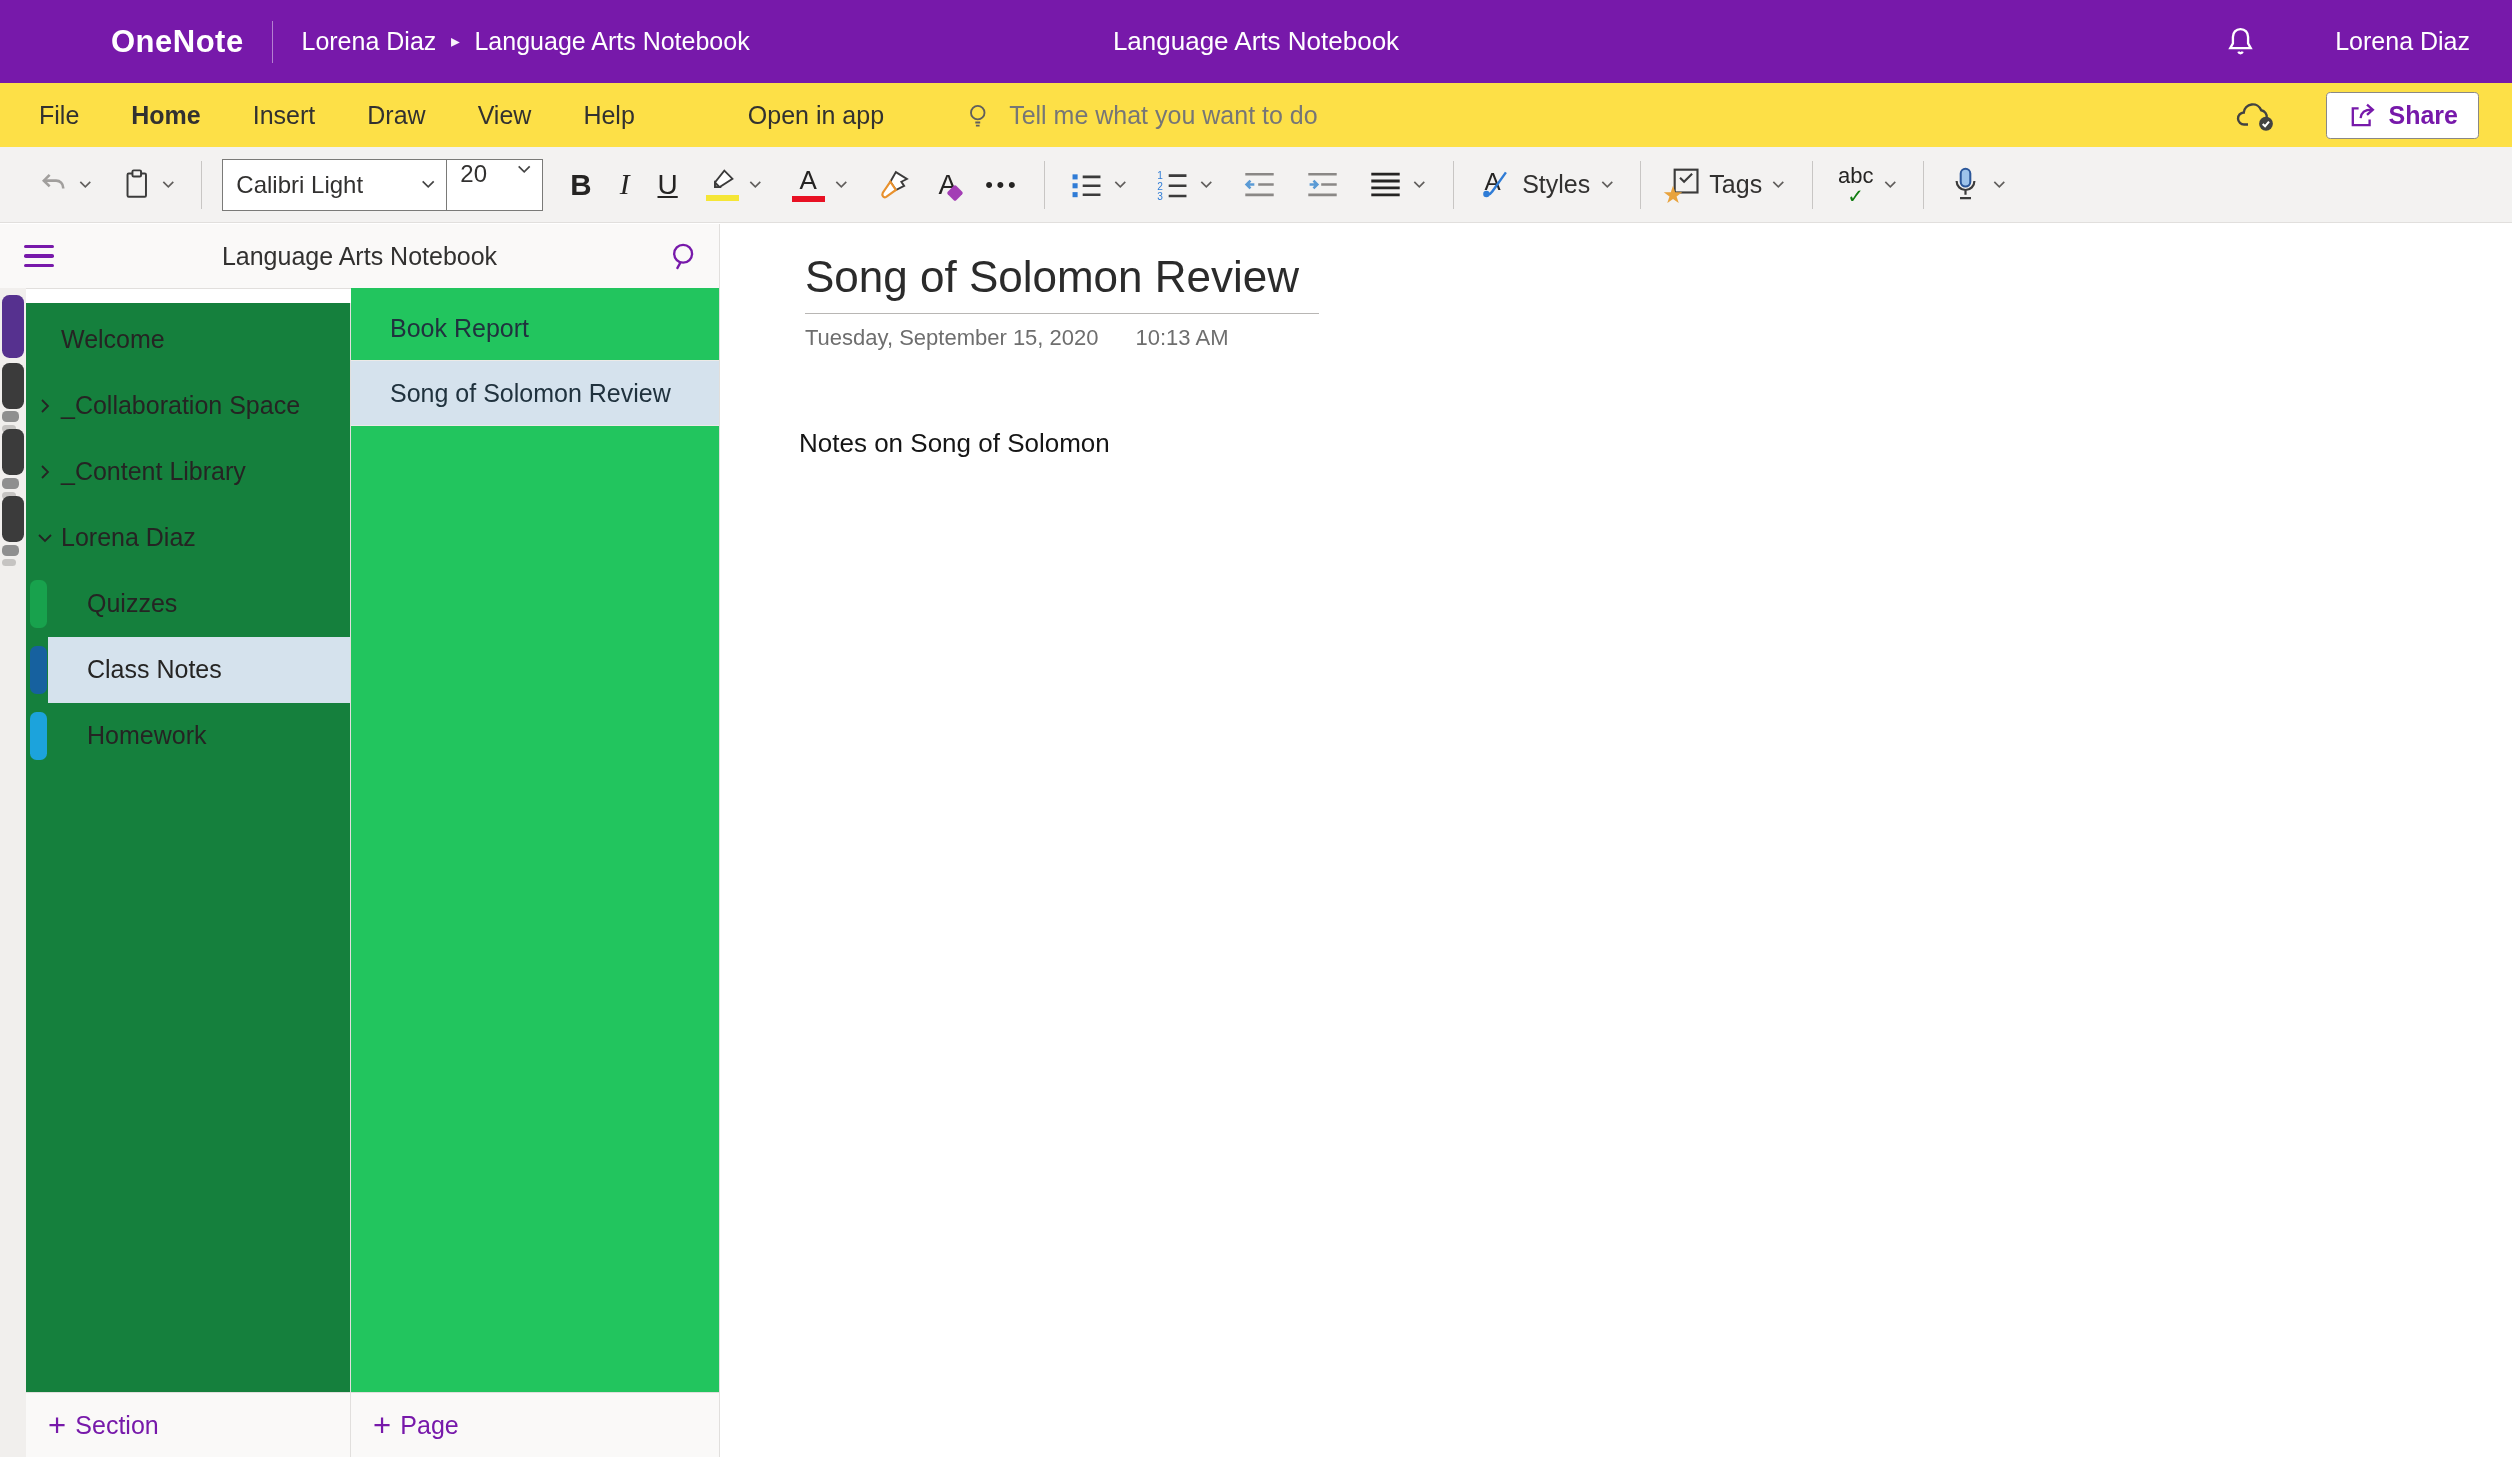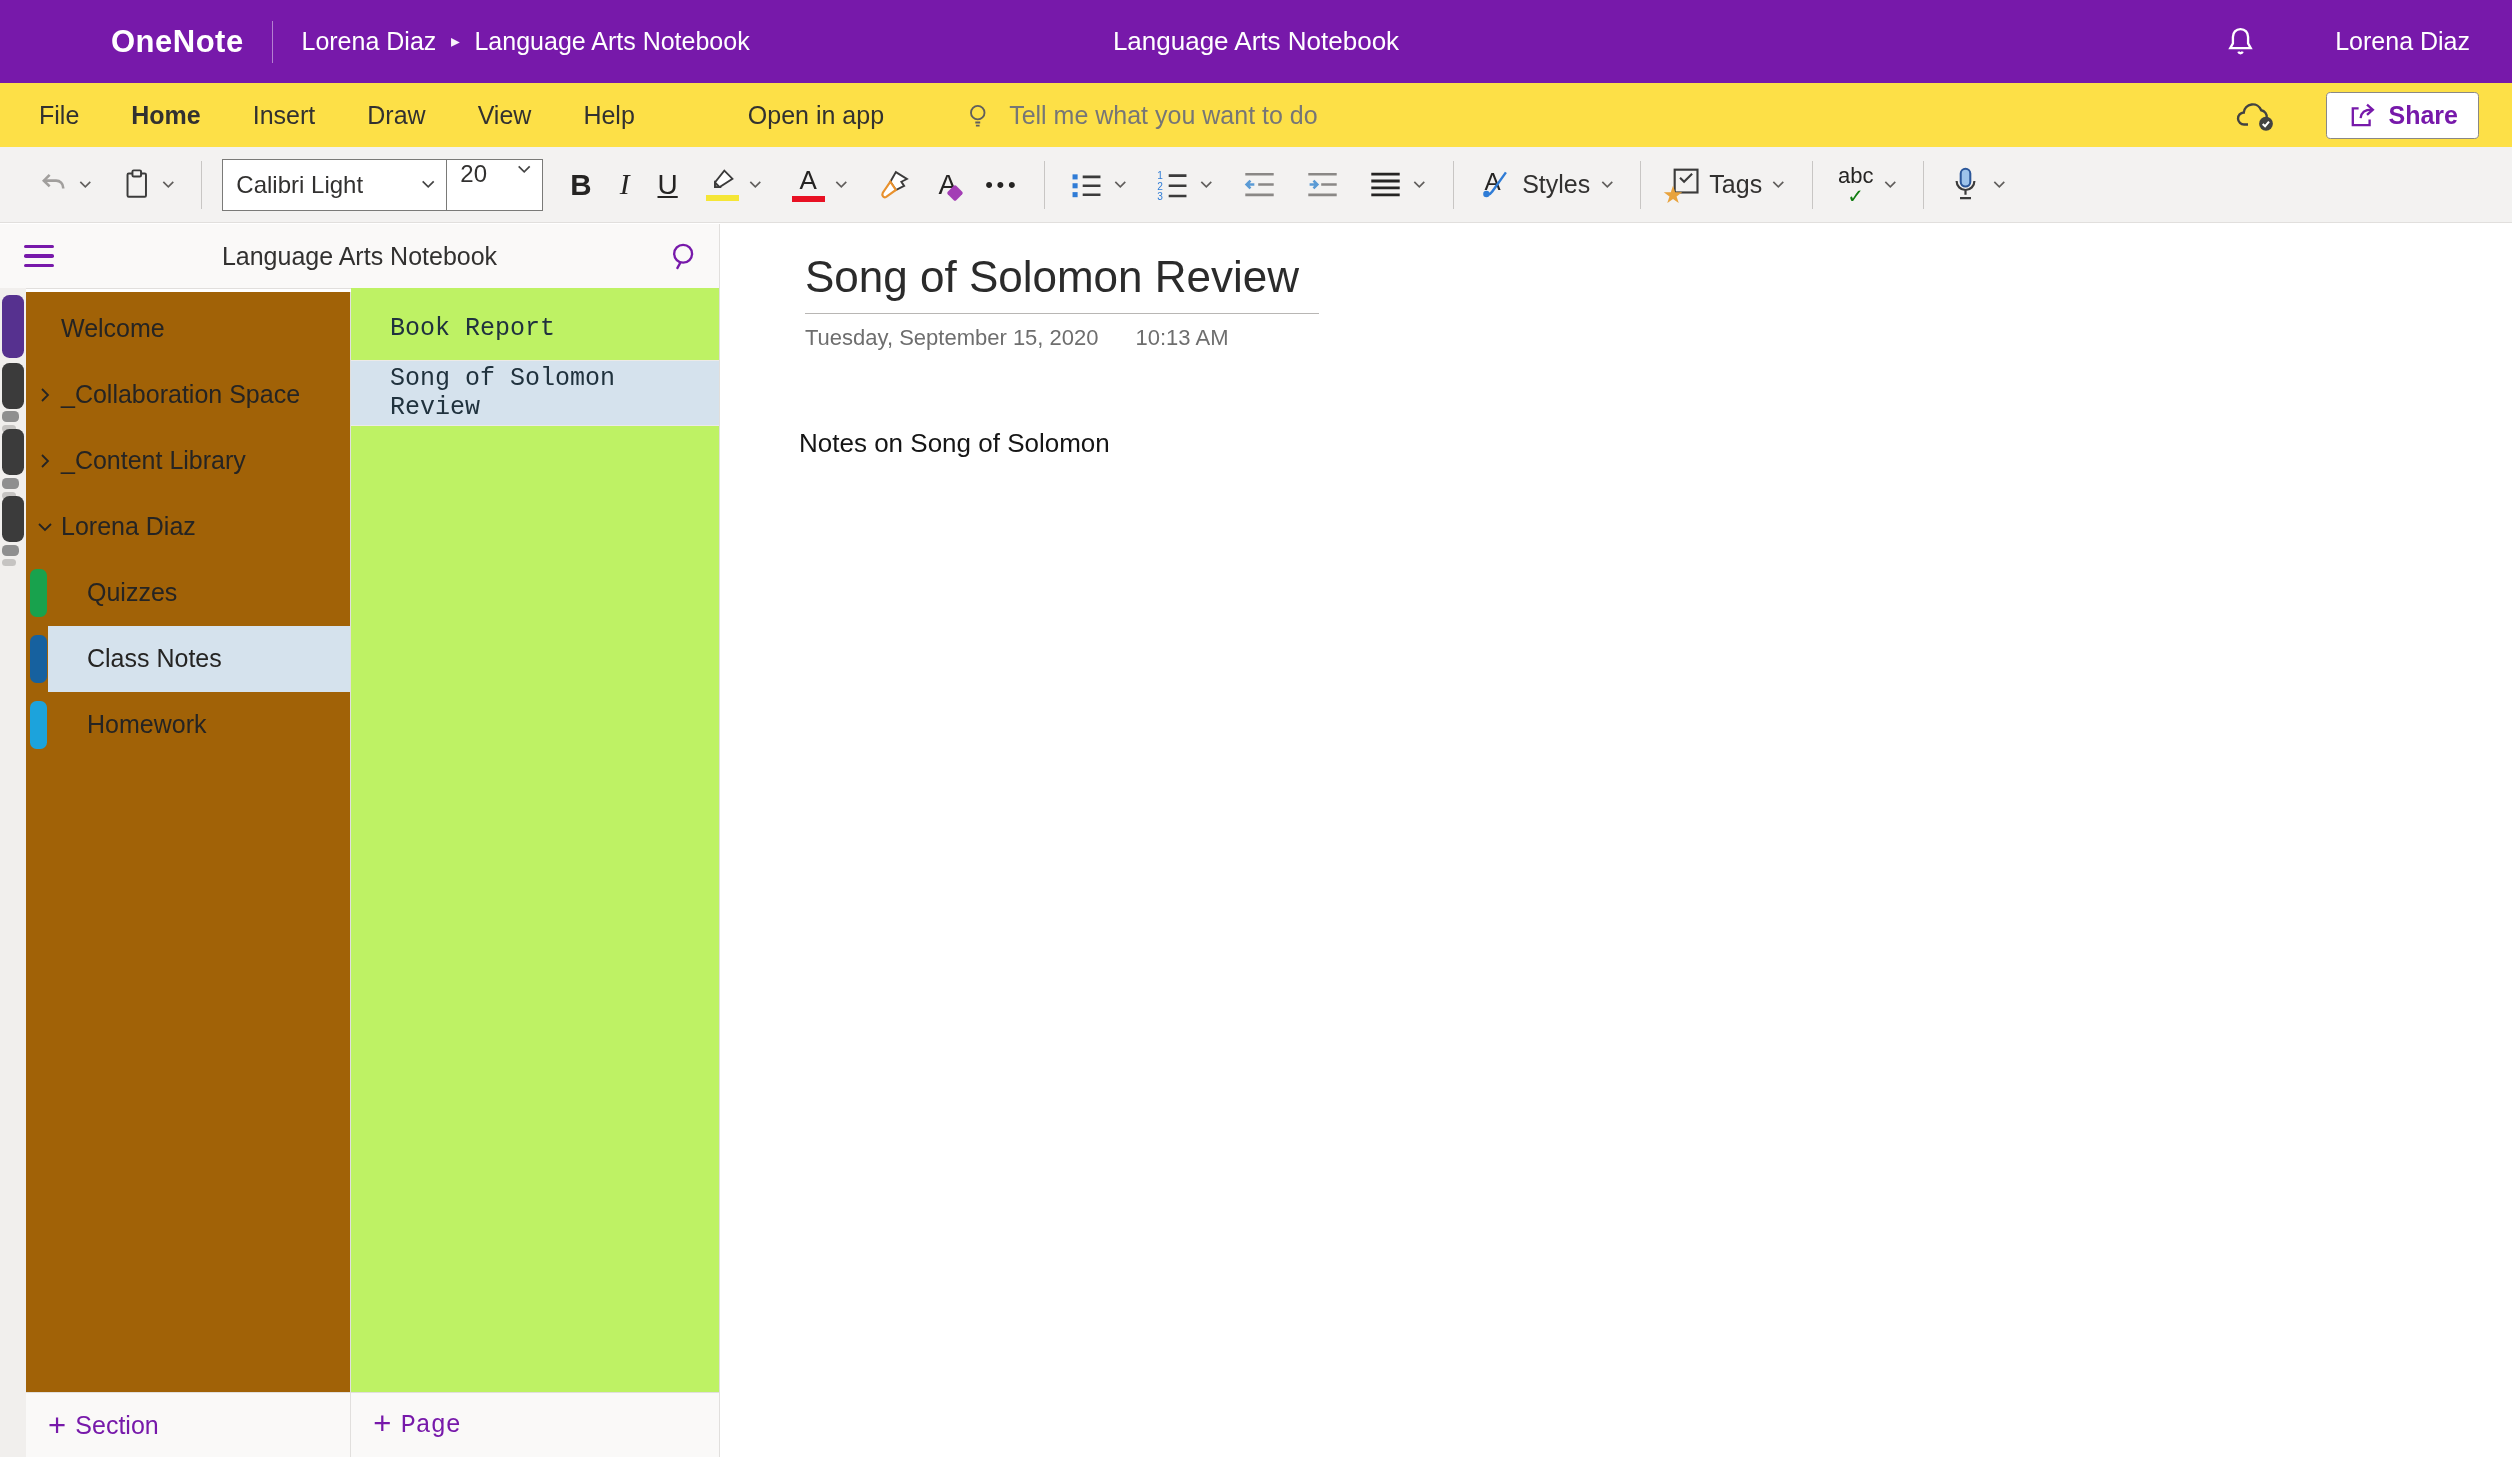--- a/index.html
+++ b/index.html
@@ -67,33 +67,33 @@
   .hamburger { margin-left:24px; display:flex; flex-direction:column; gap:6.5px; cursor:pointer; z-index:2;
     background:none; border:none; }
   .hamburger span { width:29.5px; height:3.2px; background:#7719AA; border-radius:1.8px; }
   .nav-search { position:absolute; right:18.4px; z-index:2; }
 
   .tabstrip { position:absolute; left:0; top:288px; width:26px; bottom:0; background:#f1efed; }
   .tabstrip .tab { position:absolute; left:1.8px; width:22px; border-radius:7.4px; }
   .tabstrip .stack1 { position:absolute; left:1.8px; width:17.5px; height:11px; border-radius:4.6px; background:#8f8f8f; }
   .tabstrip .stack2 { position:absolute; left:1.8px; width:14px; height:7.4px; border-radius:3.7px; background:#c6c4c2; }
 
-  .sections { position:absolute; left:26px; top:292px; width:325px; bottom:0; background:#a16207;
+  .sections { position:absolute; left:26px; top:303px; width:325px; bottom:0; background:#15803d;
     border-right:0.9px solid #e1dfdd; }
   .sections-list { position:absolute; left:0; top:3.7px; right:0; }
   .srow { position:relative; height:66px; display:flex; align-items:center; cursor:pointer; }
   .srow .hl { position:absolute; left:22px; right:0; top:0; bottom:0; }
   .srow .chev { position:absolute; left:9.2px; color:#252423; }
   .srow .slabel { position:relative; font-size:25px; color:#252423; }
   .srow.toplevel .slabel { margin-left:35px; }
   .srow.sub .slabel { margin-left:61px; }
   .srow.sub .colortab { position:absolute; left:3.7px; top:9.2px; width:17.5px; height:48px; border-radius:6.5px; }
 
-  .pages { position:absolute; left:351px; top:288px; width:369px; bottom:0; background:#bef264;
-    border-right:0.9px solid #e1dfdd;font-family:Liberation Mono, monospace; }
+  .pages { position:absolute; left:351px; top:288px; width:369px; bottom:0; background:#22c55e;
+    border-right:0.9px solid #e1dfdd; }
   .pages-list { position:absolute; left:0; top:8.3px; right:0; }
   .prow { position:relative; height:65px; display:flex; align-items:center; cursor:pointer;
     border-bottom:0.9px solid #eceae8; }
   .prow .plabel { margin-left:39px; font-size:25px; color:#20323e; position:relative; }
   .prow .hl { position:absolute; left:0; right:0; top:0; bottom:0; }
 
   .addbar { position:absolute; left:0; right:0; bottom:0; height:66px; border-top:0.9px solid #e1dfdd;
     display:flex; align-items:center; background:#faf9f8; cursor:pointer; }
   .addbar .plus { font-size:31px; font-weight:300; margin-left:22px; }
   .addbar .alabel { font-size:25px; margin-left:9.2px; }

